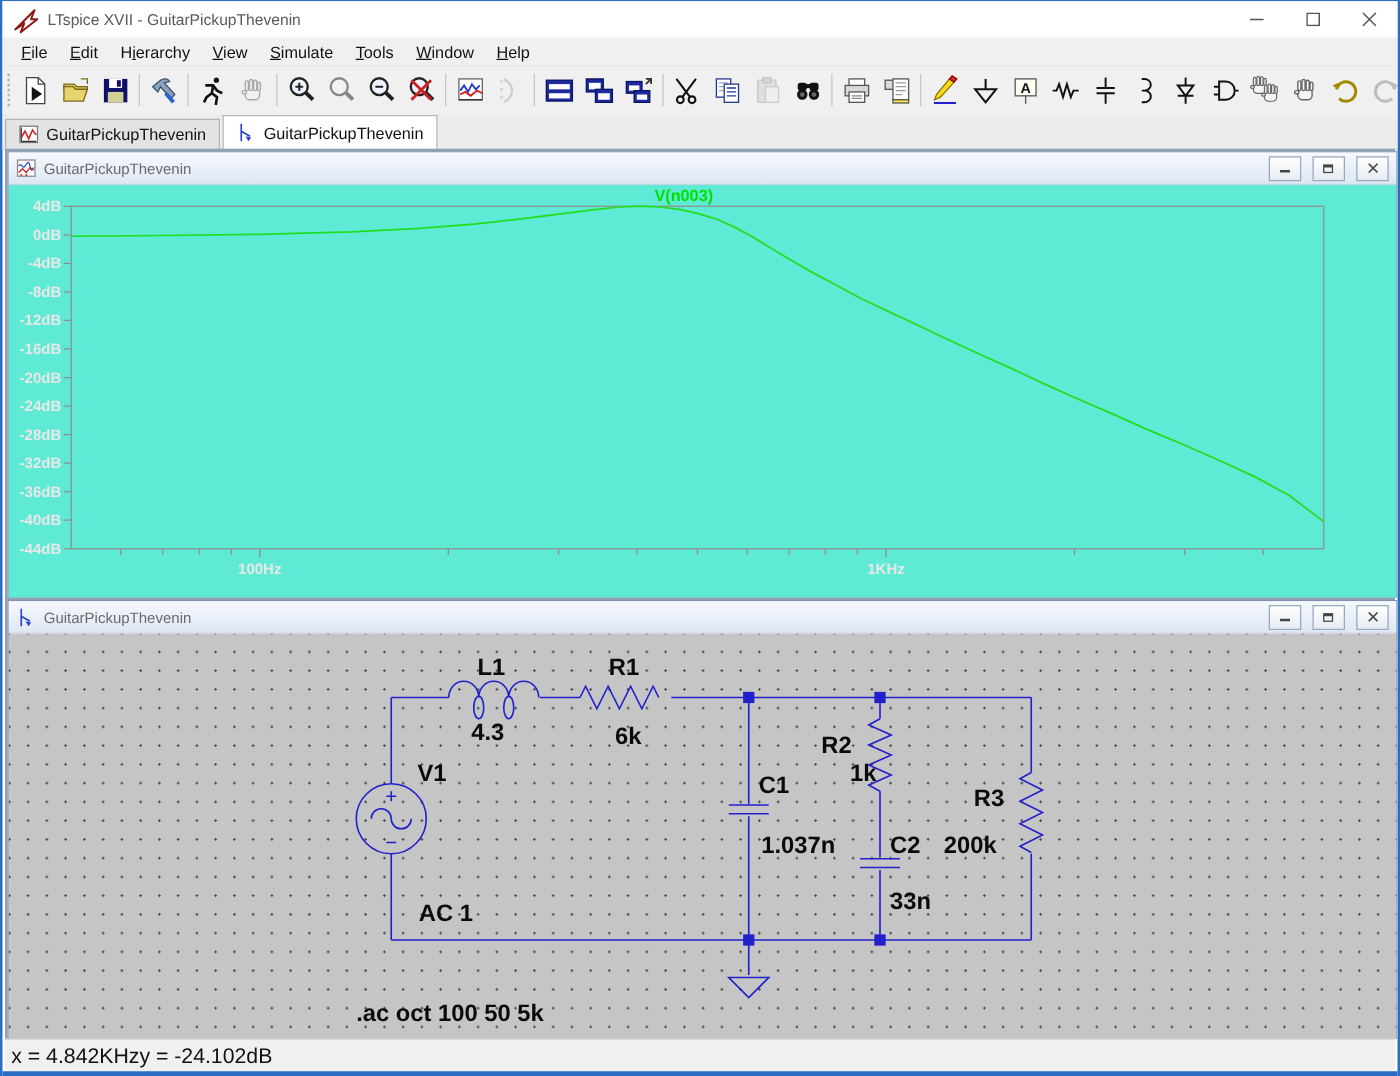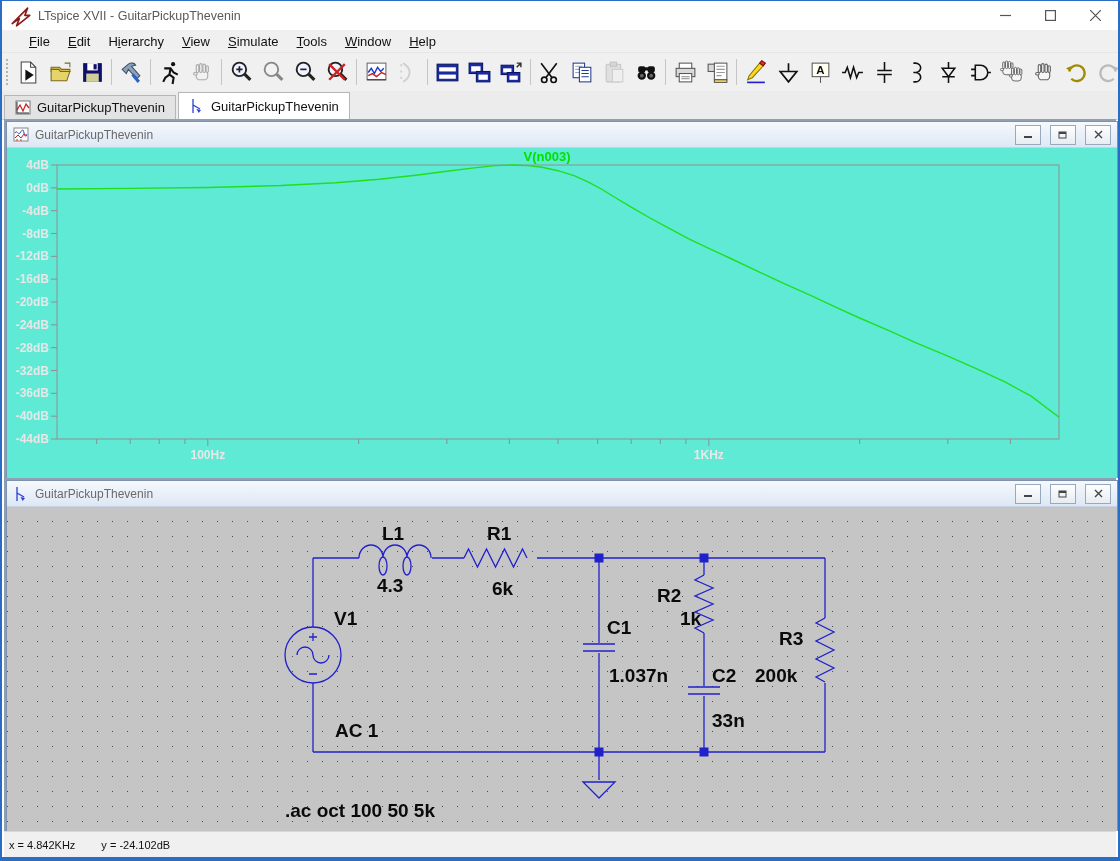--- a/index.html
+++ b/index.html
@@ -8,21 +8,21 @@
        --wire:#2121cc; --schtext:#0a0a0a;}
   .app{position:absolute;inset:0;border:2px solid #2b6cc4;border-top-width:1px;border-bottom:none;box-sizing:border-box;background:#fff}
 
   
   .titlebar{height:29px;display:flex;align-items:center;background:#fff}
   .titlebar .logo{width:22px;height:20px;margin:0 6px 0 8px}
   .titlebar .title{font-size:12.5px;color:#5a5a5a;flex:1}
   .winbtn{width:45px;height:29px;display:flex;align-items:center;justify-content:center;color:#555}
 
   
-  .menubar{height:22px;background:#f0f0f0;display:flex;align-items:center;padding-left:18px;font-size:13px;color:#111}
+  .menubar{height:22px;background:#f0f0f0;display:flex;align-items:center;padding-left:6px;font-size:13px;color:#111}
   .mitem{padding:2px 9px}
   .mitem u{text-decoration:underline}
 
   
   .toolbar{height:38px;background:#f0f0f0;display:flex;align-items:center;padding-left:2px;border-top:1px solid #e6e6e6;overflow:hidden}
   .tgrip{width:5px;height:26px;border-left:2px dotted #b4b4b4;margin:0 4px 0 2px}
   .tbtn{width:32px;height:32px;flex:0 0 32px;display:flex;align-items:center;justify-content:center}
   .tbtn svg{width:25px;height:25px}
   .tbtn.disabled{opacity:.5;filter:grayscale(1)}
   .tsep{width:1px;height:26px;background:#c6c6c6;margin:0 3px;flex:0 0 1px}
@@ -56,21 +56,21 @@
   .schem-body svg{display:block}
 
   .wire{stroke:var(--wire);fill:none;stroke-width:1.3}
   .junc{fill:var(--wire)}
   .slabel{font:bold 19px "Liberation Sans",sans-serif;fill:var(--schtext)}
   .ylab,.xlab{font:bold 12px "Liberation Sans",sans-serif}
   .tracelab{font:bold 13px "Liberation Sans",sans-serif}
 
   
   .statusbar{position:absolute;left:2px;right:2px;bottom:4px;height:25px;background:#f0f0f0;
-             display:flex;align-items:center;gap:26px;padding-left:5px;font-size:11px;color:#111;border-top:1px solid #d8d8d8}
+             display:flex;align-items:center;padding-left:5px;font-size:17px;color:#111;border-top:1px solid #d8d8d8}
   .bluestrip{position:absolute;left:0;right:0;bottom:0;height:4px;background:#2b6cc4}
 </style>
 <title>LTspice XVII - GuitarPickupThevenin</title></head>
 <body>
 
 <div class="app">
 
   <div class="titlebar">
     <span class="logo">
       <svg viewBox="0 0 20 20">

